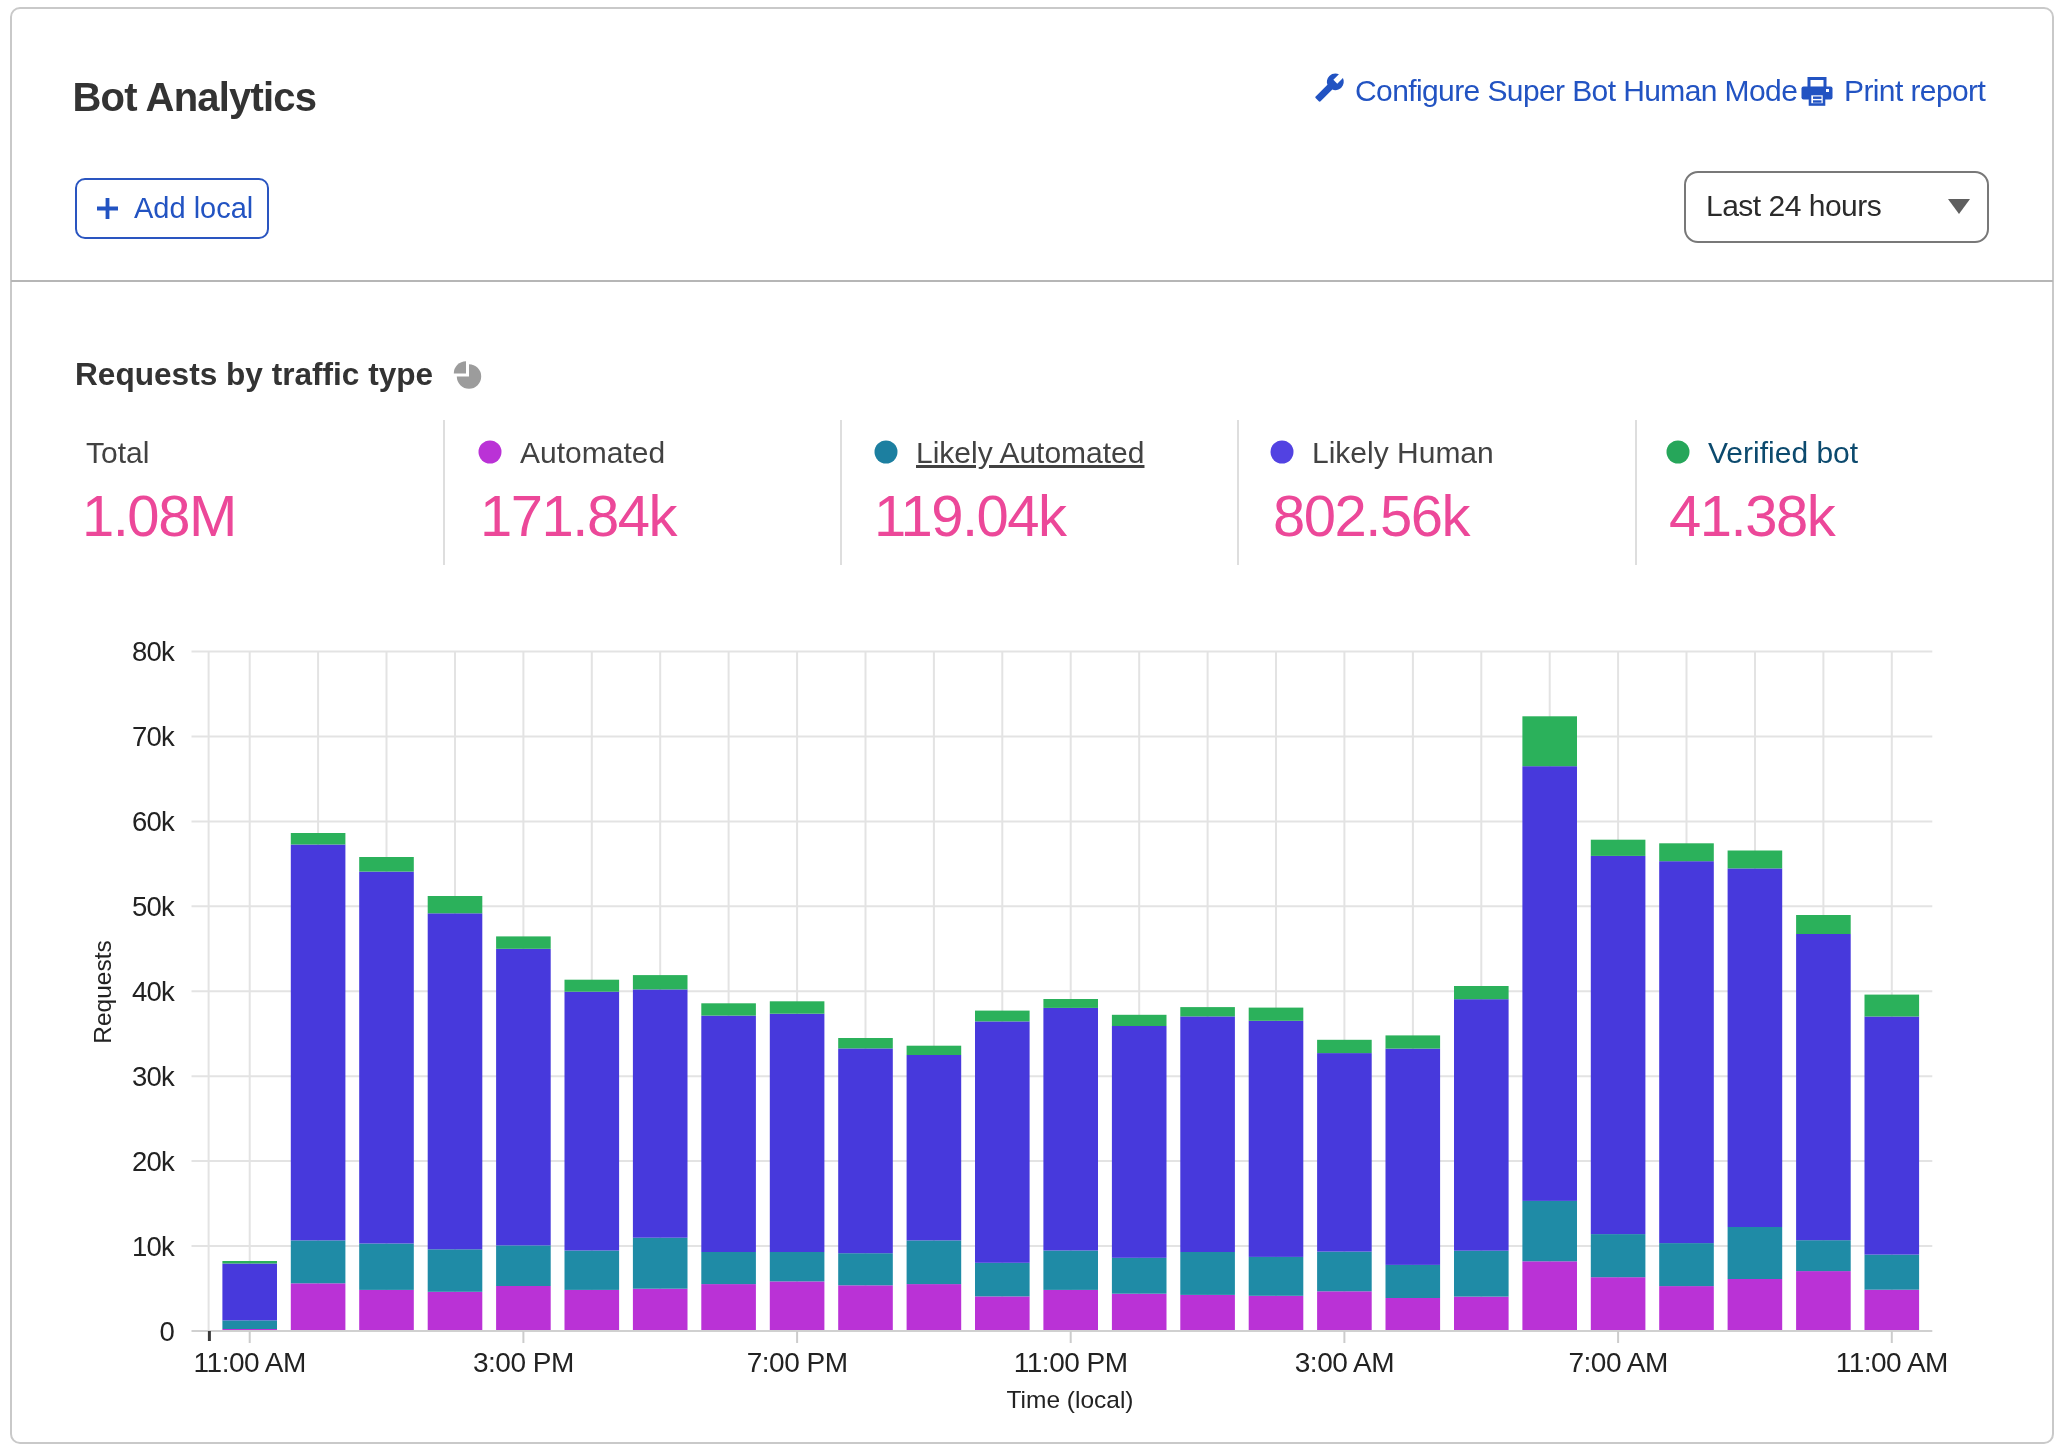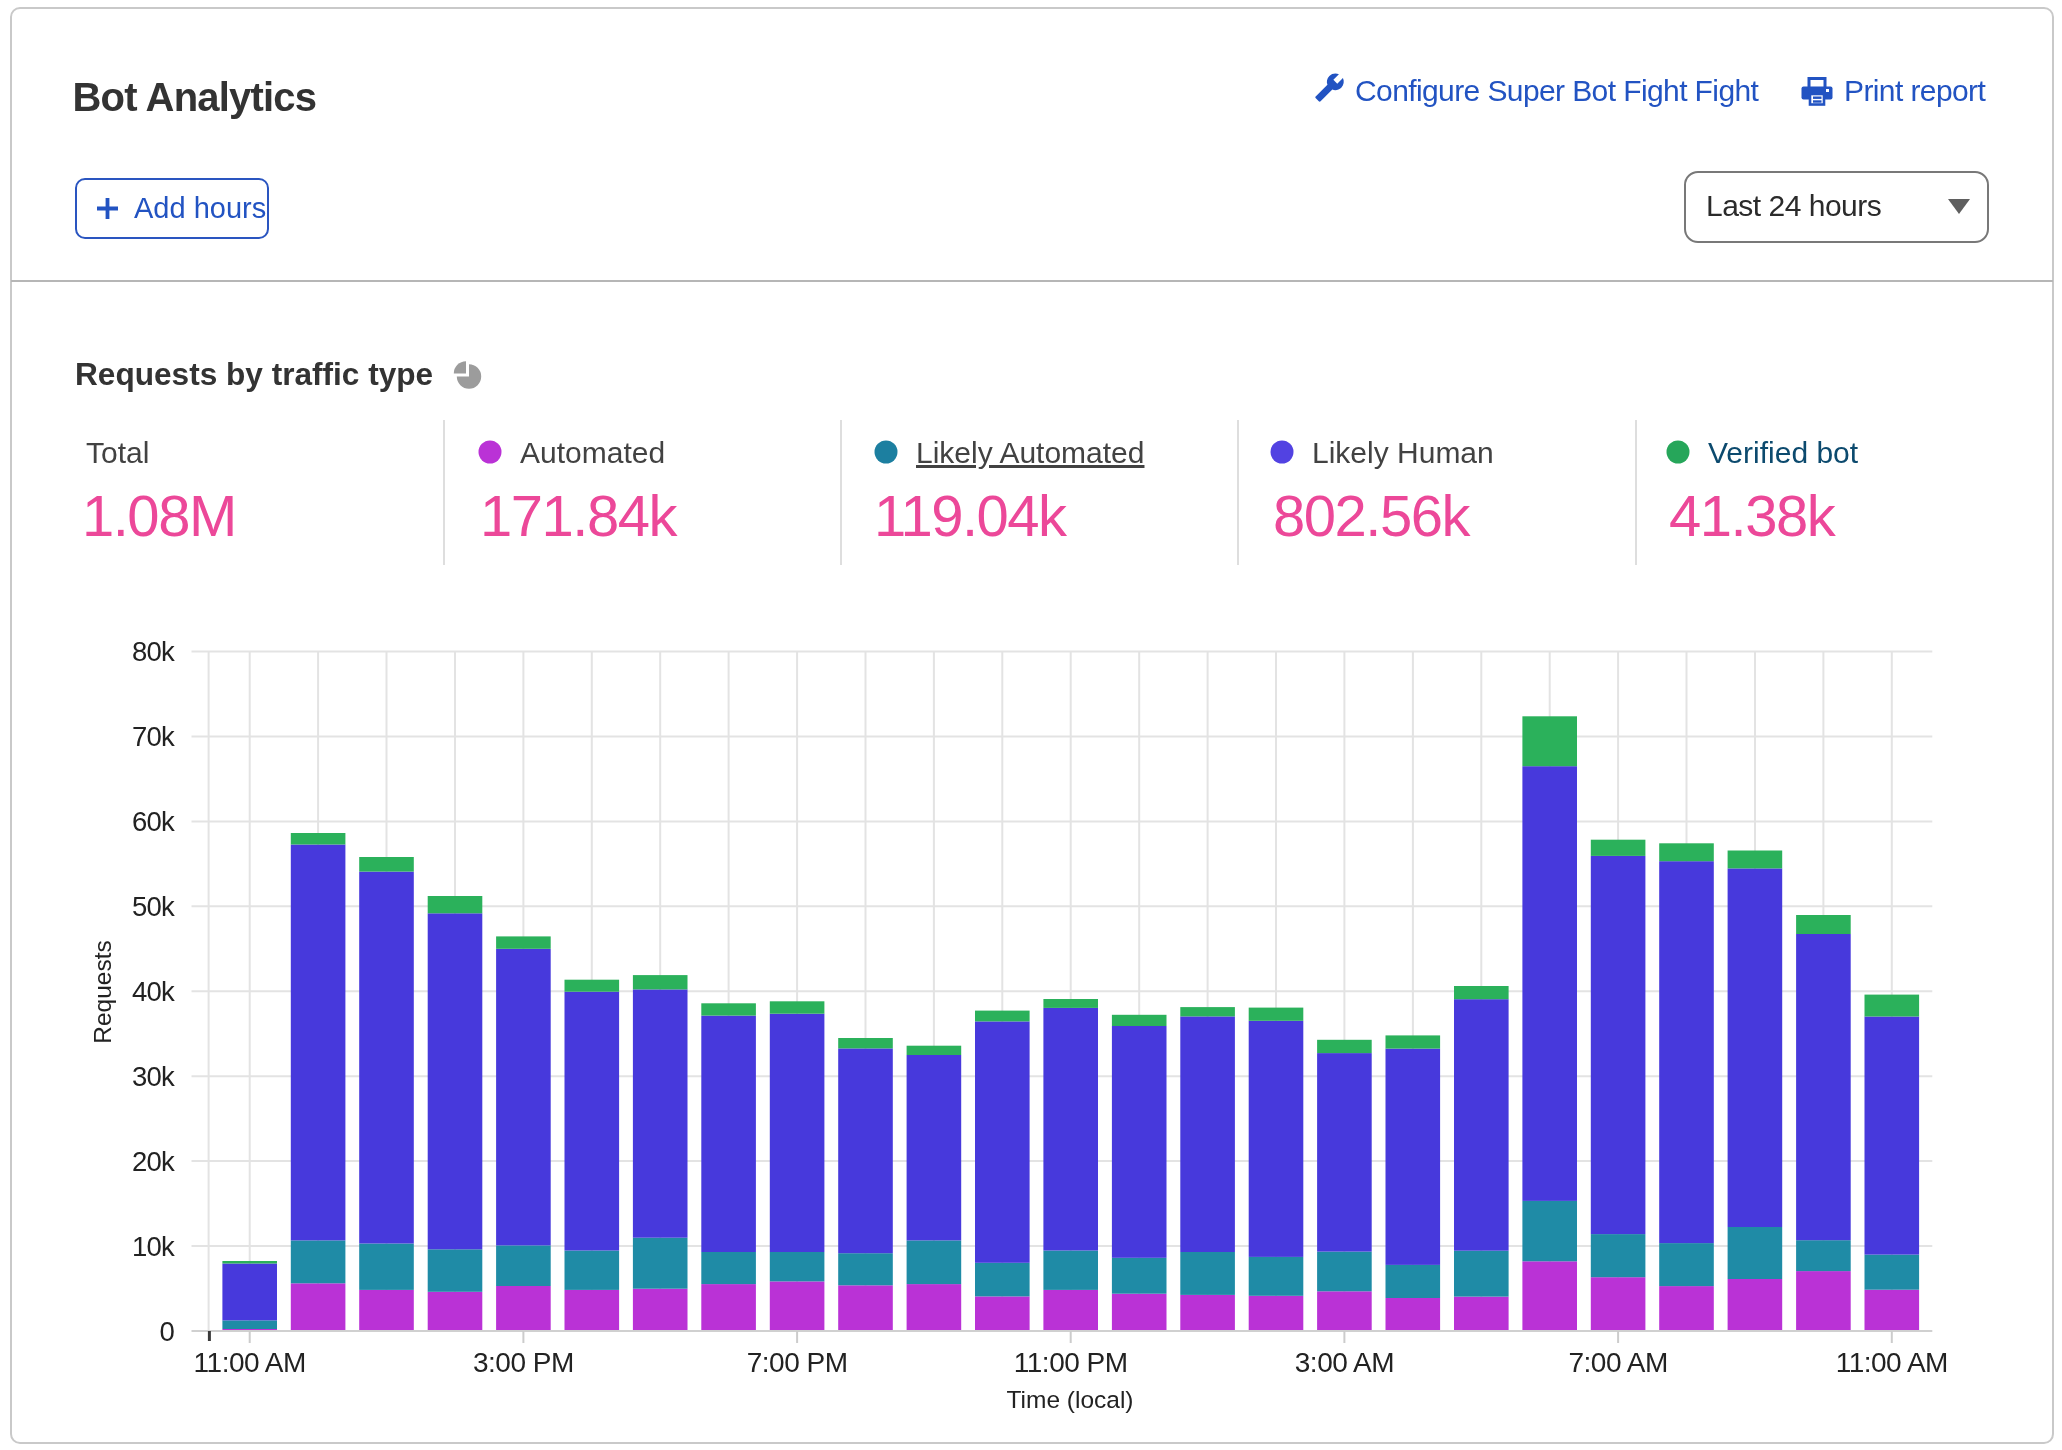--- a/index.html
+++ b/index.html
@@ -12,36 +12,36 @@
 <body>
 
 <div class="abs" style="left:10px;top:7px;width:2040px;height:1433px;border:2px solid #c9c9c9;border-radius:10px;background:#fff;"></div>
 <div class="abs" style="left:11px;top:280px;width:2042px;height:2px;background:#b6b6b6;"></div>
 
 <div class="abs" style="left:72.5px;top:73px;font-size:40px;font-weight:700;color:#333;line-height:48px;letter-spacing:-0.8px;">Bot Analytics</div>
 
 <svg class="abs" style="left:1314px;top:72px;" width="31" height="31" viewBox="0 0 24 24">
   <path fill="#2253c2" transform="translate(24,0) scale(-1,1)" d="M22.7 19l-9.1-9.1c.9-2.3.4-5-1.5-6.9-2-2-5-2.4-7.4-1.3L9 6 6 9 1.6 4.7C.4 7.1.9 10.1 2.9 12.1c1.9 1.9 4.6 2.4 6.9 1.5l9.1 9.1c.4.4 1 .4 1.4 0l2.3-2.3c.5-.4.5-1.1.1-1.4z"></path>
 </svg>
-<div class="abs lnk" style="left:1355px;top:73px;">Configure Super Bot Fight Fight</div>
+<div class="abs lnk" style="left:1355px;top:73px;">Configure Super Bot Human Mode</div>
 <svg class="abs" style="left:1801px;top:77px;" width="32" height="29" viewBox="0 0 32 29">
   <rect x="8" y="1.5" width="16" height="10" fill="none" stroke="#2253c2" stroke-width="3"></rect>
   <rect x="0.5" y="9.5" width="31" height="13" rx="2" fill="#2253c2"></rect>
   <rect x="25" y="12" width="3" height="3" fill="#fff"></rect>
   <rect x="9" y="17" width="14" height="10.5" fill="#fff" stroke="#2253c2" stroke-width="2.6"></rect>
   <rect x="12" y="19.5" width="8.5" height="2.4" fill="#2253c2"></rect>
   <rect x="12" y="23.3" width="8.5" height="2.4" fill="#2253c2"></rect>
 </svg>
 <div class="abs lnk" style="left:1844px;top:73px;">Print report</div>
 
 <div class="abs" style="left:75px;top:178px;width:190px;height:57px;border:2px solid #2a55c0;border-radius:10px;"></div>
 <svg class="abs" style="left:97px;top:198px;" width="21" height="21" viewBox="0 0 21 21">
     <path fill="#2253c2" d="M8.6 0h3.8v8.6H21v3.8h-8.6V21H8.6v-8.6H0V8.6h8.6z"></path>
   </svg>
-<div class="abs" style="left:134px;top:191px;font-size:29px;color:#2253c2;line-height:35px;">Add hours</div>
+<div class="abs" style="left:134px;top:191px;font-size:29px;color:#2253c2;line-height:35px;">Add local</div>
 
 <div class="abs" style="left:1684px;top:171px;width:301px;height:68px;border:2px solid #787878;border-radius:14px;"></div>
 <div class="abs" style="left:1706px;top:188px;font-size:30px;color:#2b2b2b;line-height:36px;letter-spacing:-0.5px;">Last 24 hours</div>
 <svg class="abs" style="left:1948px;top:199px;" width="22" height="15" viewBox="0 0 22 15">
     <path fill="#5f5f5f" d="M0 0h22L11 15z"></path>
   </svg>
 
 <div class="abs" style="left:75px;top:355px;font-size:31.6px;font-weight:700;color:#333;line-height:38px;">Requests by traffic type</div>
 <svg class="abs" style="left:450px;top:357px;" width="32" height="32" viewBox="0 0 32 32">
   <path fill="#9c9c9c" d="M19 19.5 L19 7.3 A12.2 12.2 0 1 1 6.8 19.5 Z"></path>

